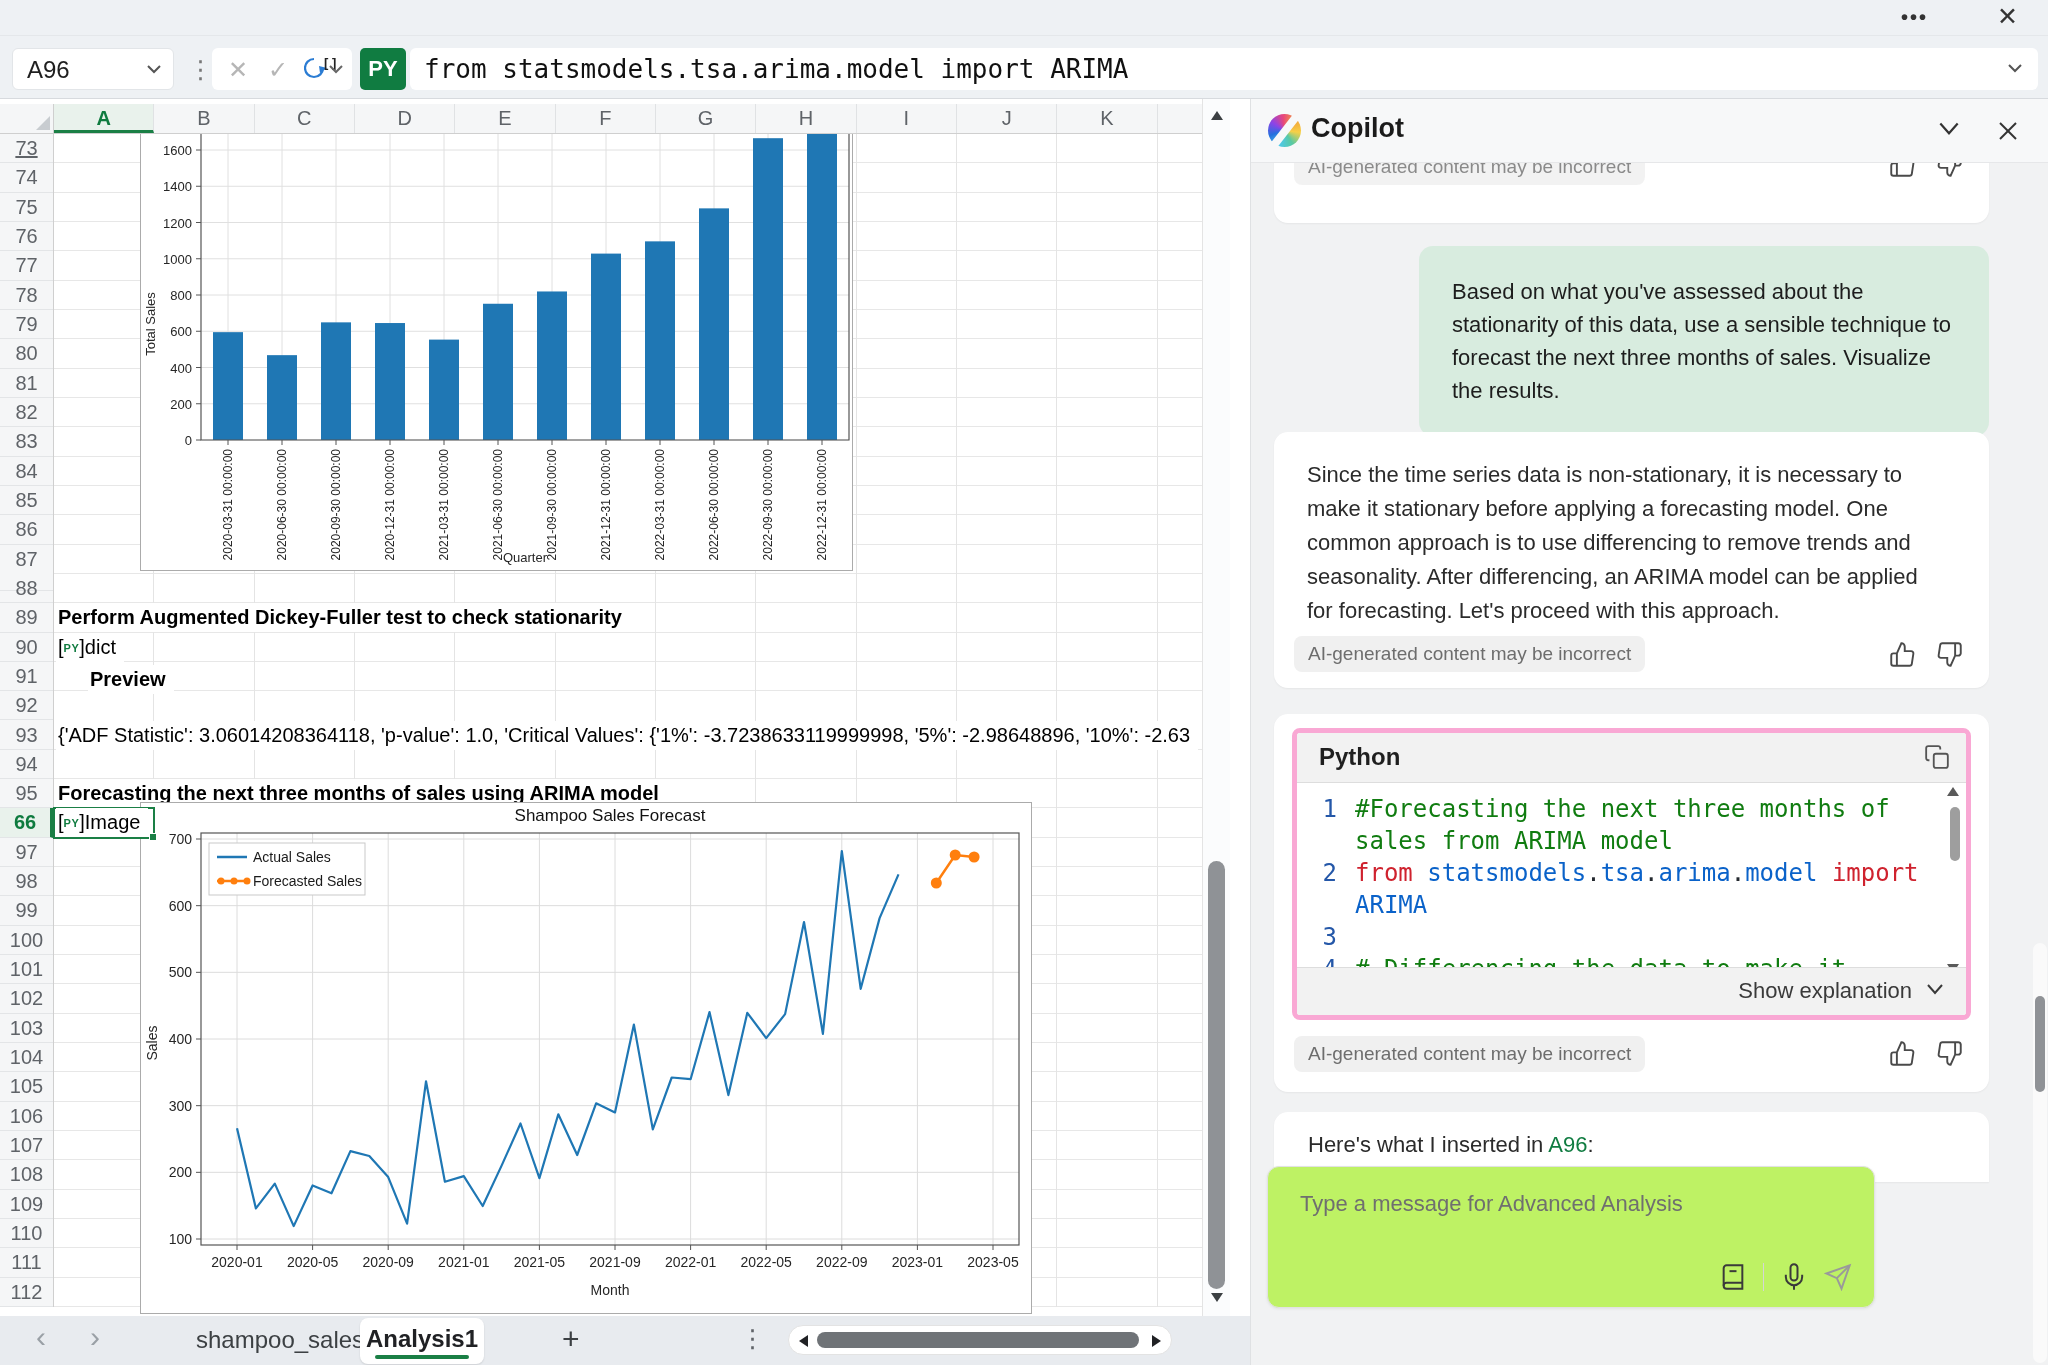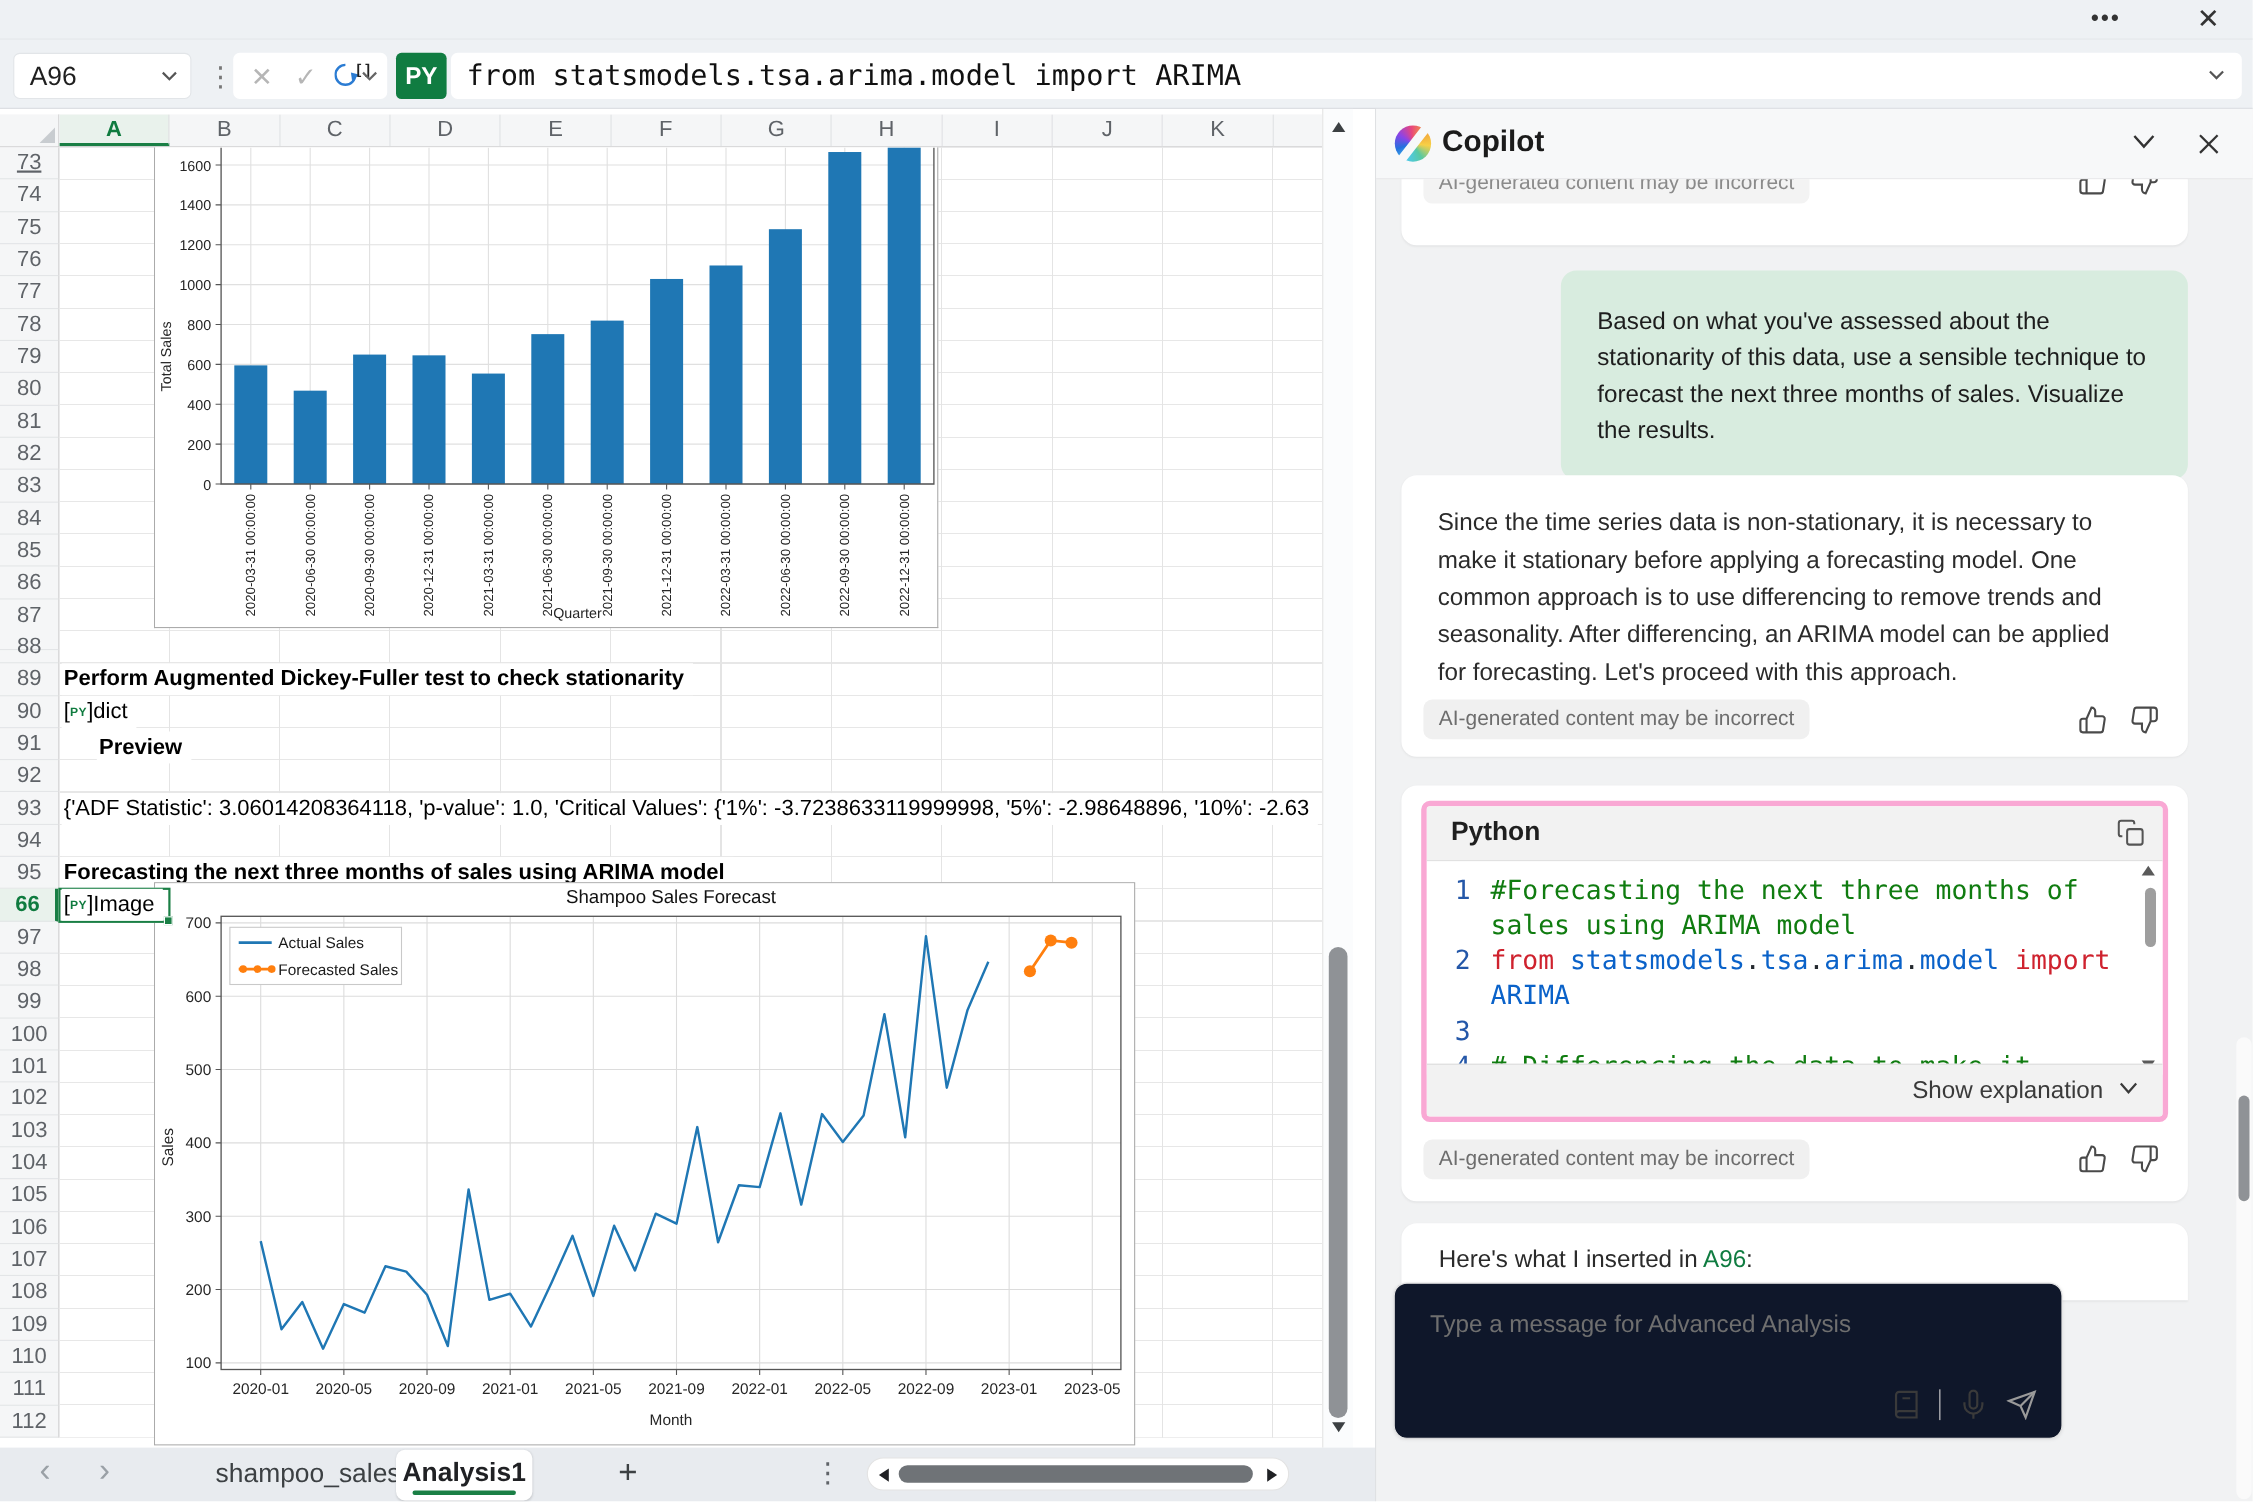--- a/index.html
+++ b/index.html
@@ -105,21 +105,21 @@
   #codescroll .da { position:absolute; right:7px; bottom:4px; width:0; height:0; border-left:6px solid transparent; border-right:6px solid transparent; border-top:9px solid #5a5a5a; }
   #codescroll .th { position:absolute; right:6px; top:24px; width:10px; height:54px; background:#9e9e9e; border-radius:5px; }
   #codebox .cfoot { position:absolute; left:0; bottom:0; right:0; height:48px; background:#f2f2f2; border-top:1px solid #ddd; }
   #codebox .cfoot .se { position:absolute; right:54px; top:10px; font-size:22px; color:#3a3a3a; }
   #codebox .cfoot svg { position:absolute; right:20px; top:14px; }
   #card-code .pill { position:absolute; left:20px; top:322px; }
   #card-code .thumbs { top:326px; }
   #card-inserted { top:949px; height:70px; border-radius:14px 14px 0 0; }
   #card-inserted .txt { position:absolute; left:34px; top:20px; font-size:22px; color:#2b2b2b; }
   .greenlink { color:#107C41; }
-  #inputcard { position:absolute; left:16px; width:608px; top:1003px; height:142px; background:#0f172a; border:1px solid #e2e2e2; border-radius:12px; box-shadow:0 1px 3px rgba(0,0,0,.07); }
+  #inputcard { position:absolute; left:16px; width:608px; top:1003px; height:142px; background:#bef264; border:1px solid #e2e2e2; border-radius:12px; box-shadow:0 1px 3px rgba(0,0,0,.07); }
   #inputcard .ph { position:absolute; left:32px; top:24px; font-size:22px; color:#6f6f6f; }
   #inputicons { position:absolute; right:22px; bottom:16px; display:flex; align-items:center; gap:16px; }
   #inputicons .divider { width:1px; height:28px; background:#d5d5d5; }
   #cp-scrolltrack { position:absolute; right:1px; top:780px; width:14px; height:420px; background:#fafafa; border-radius:7px; }
   #cp-scrollthumb { position:absolute; right:3px; top:833px; width:10px; height:96px; background:#8f9296; border-radius:5px; }
 </style>
 </head>
 <body>
 
 <div id="chrome">
@@ -467,21 +467,21 @@
           <span class="lang">Python</span>
           <svg width="26" height="26" viewBox="0 0 24 24">
               <rect x="9" y="9" width="13" height="13" rx="2" fill="none" stroke="#555" stroke-width="1.7"></rect>
               <path d="M5 15H4a2 2 0 0 1-2-2V4a2 2 0 0 1 2-2h9a2 2 0 0 1 2 2v1" fill="none" stroke="#555" stroke-width="1.7"></path>
             </svg>
         </div>
         <div id="codebody">
           <div id="code-lines">
               <div class="code-line">
                 <span class="lnum">1</span>
-                <div class="ltext"><span class="tok-c">#Forecasting the next three months of sales using ARIMA model</span></div>
+                <div class="ltext"><span class="tok-c">#Forecasting the next three months of sales from ARIMA model</span></div>
               </div>
               <div class="code-line">
                 <span class="lnum">2</span>
                 <div class="ltext"><span class="tok-k">from</span><span class="tok-p"> </span><span class="tok-m">statsmodels</span><span class="tok-p">.</span><span class="tok-m">tsa</span><span class="tok-p">.</span><span class="tok-m">arima</span><span class="tok-p">.</span><span class="tok-m">model</span><span class="tok-p"> </span><span class="tok-k">import</span><span class="tok-p"> </span><span class="tok-m">ARIMA</span></div>
               </div>
               <div class="code-line">
                 <span class="lnum">3</span>
                 <div class="ltext"></div>
               </div>
               <div class="code-line">

